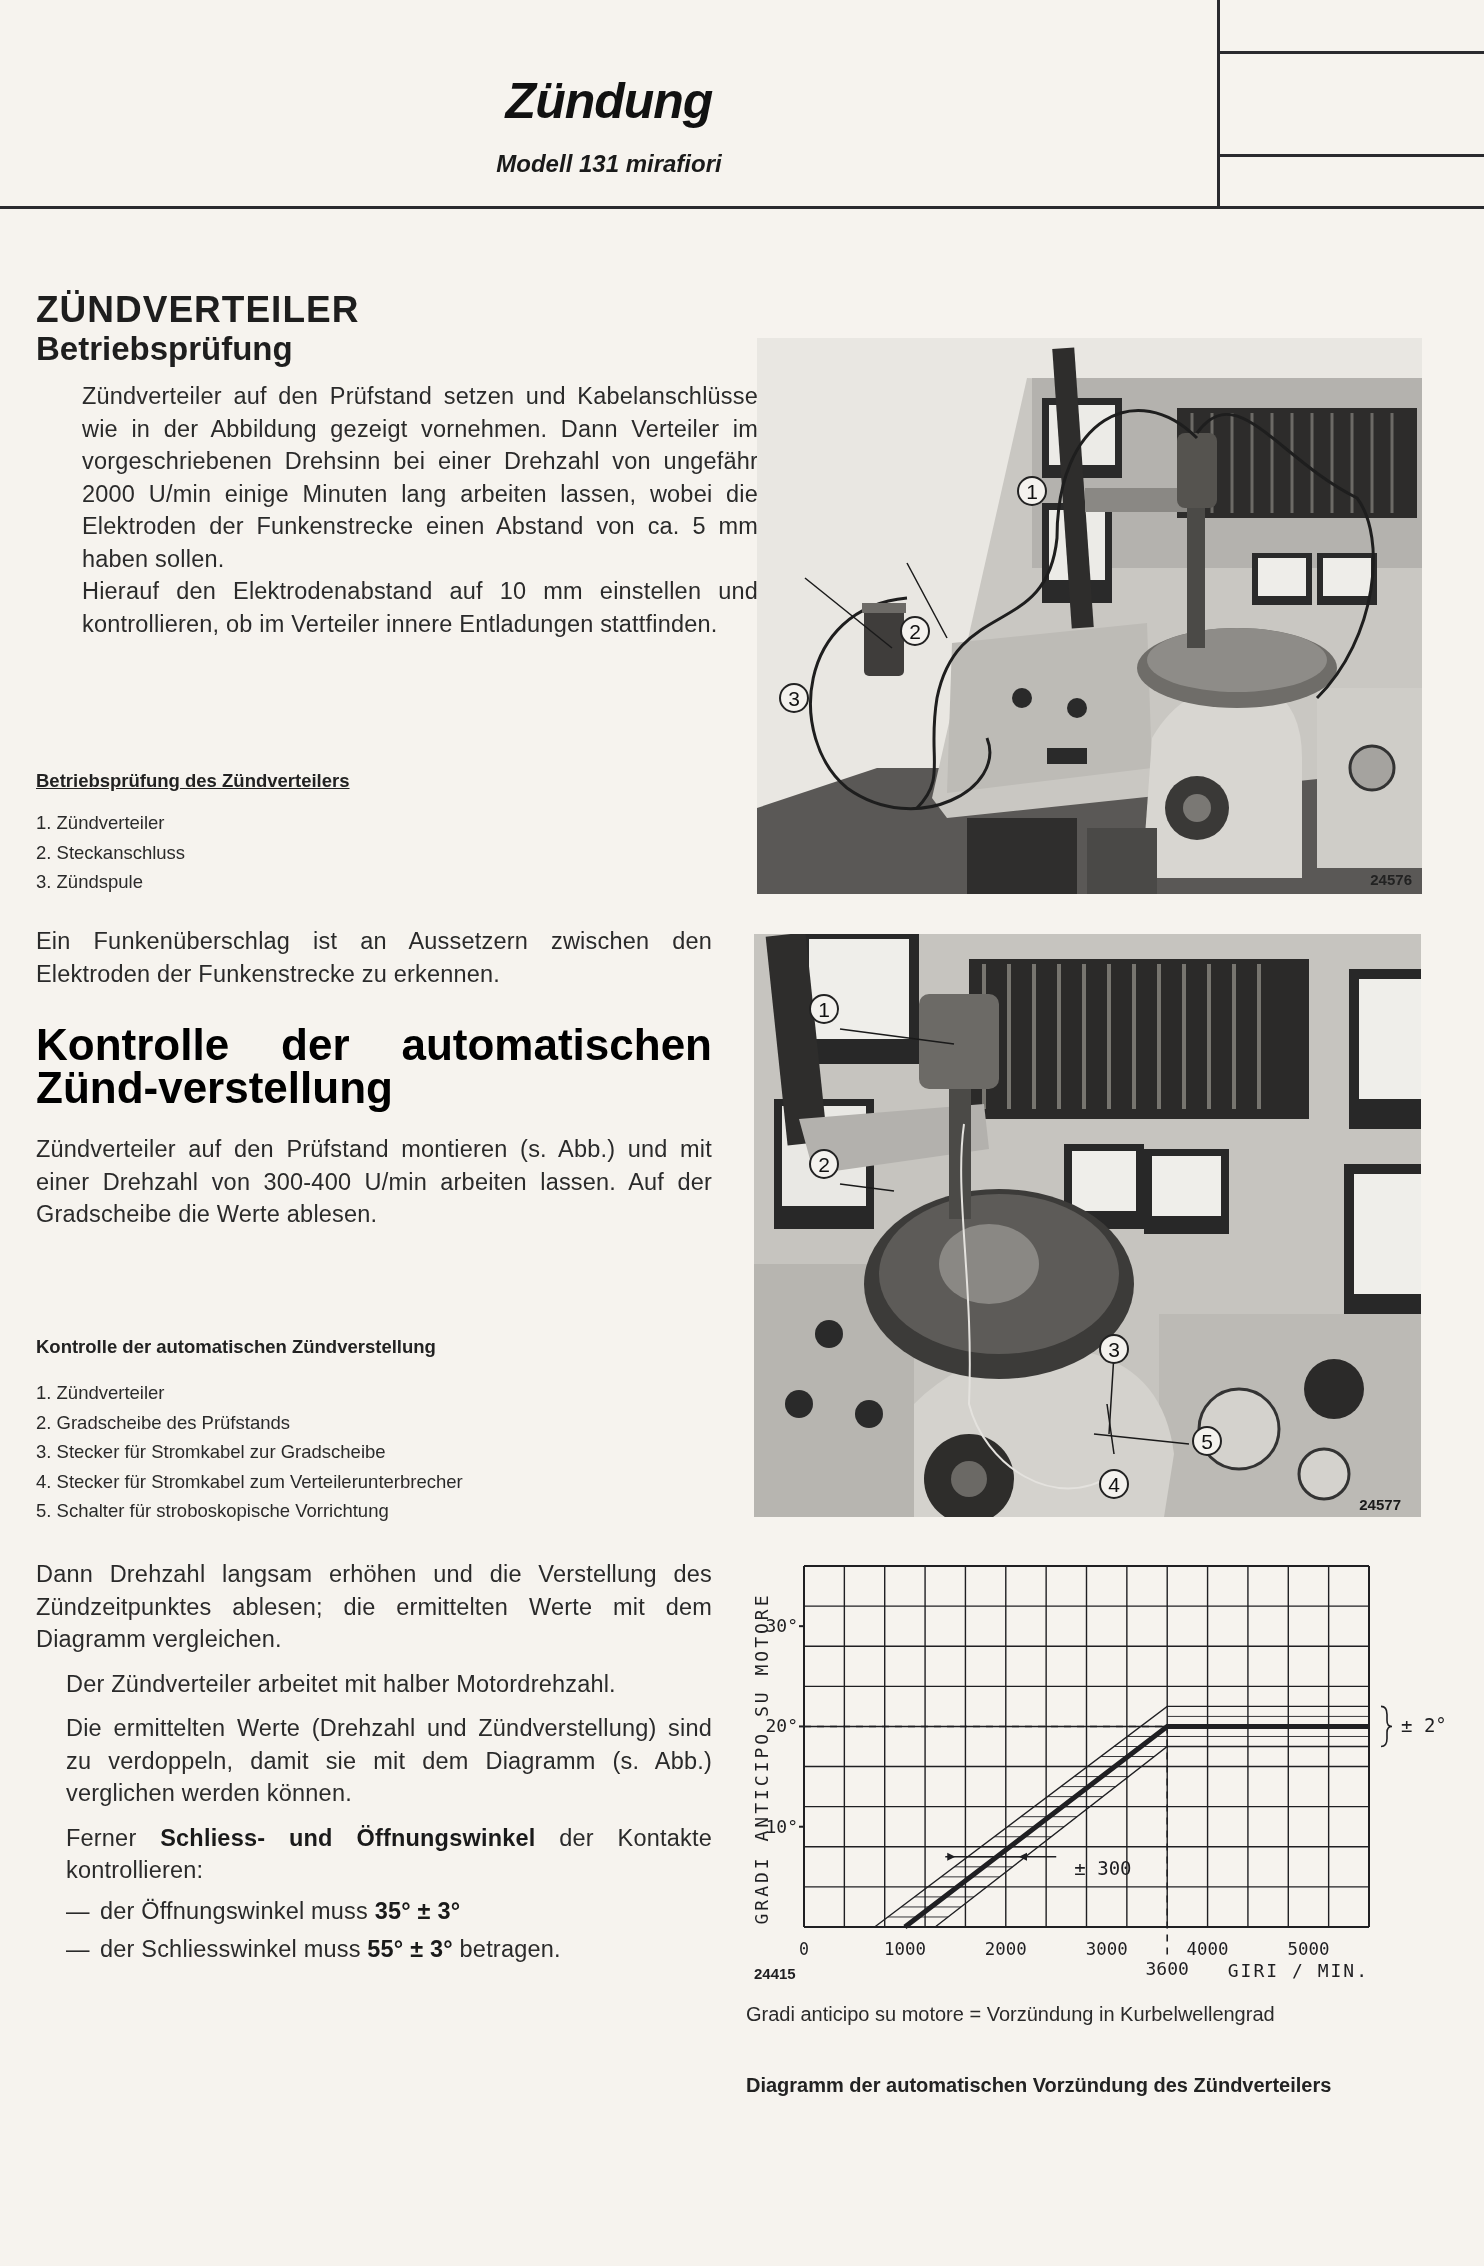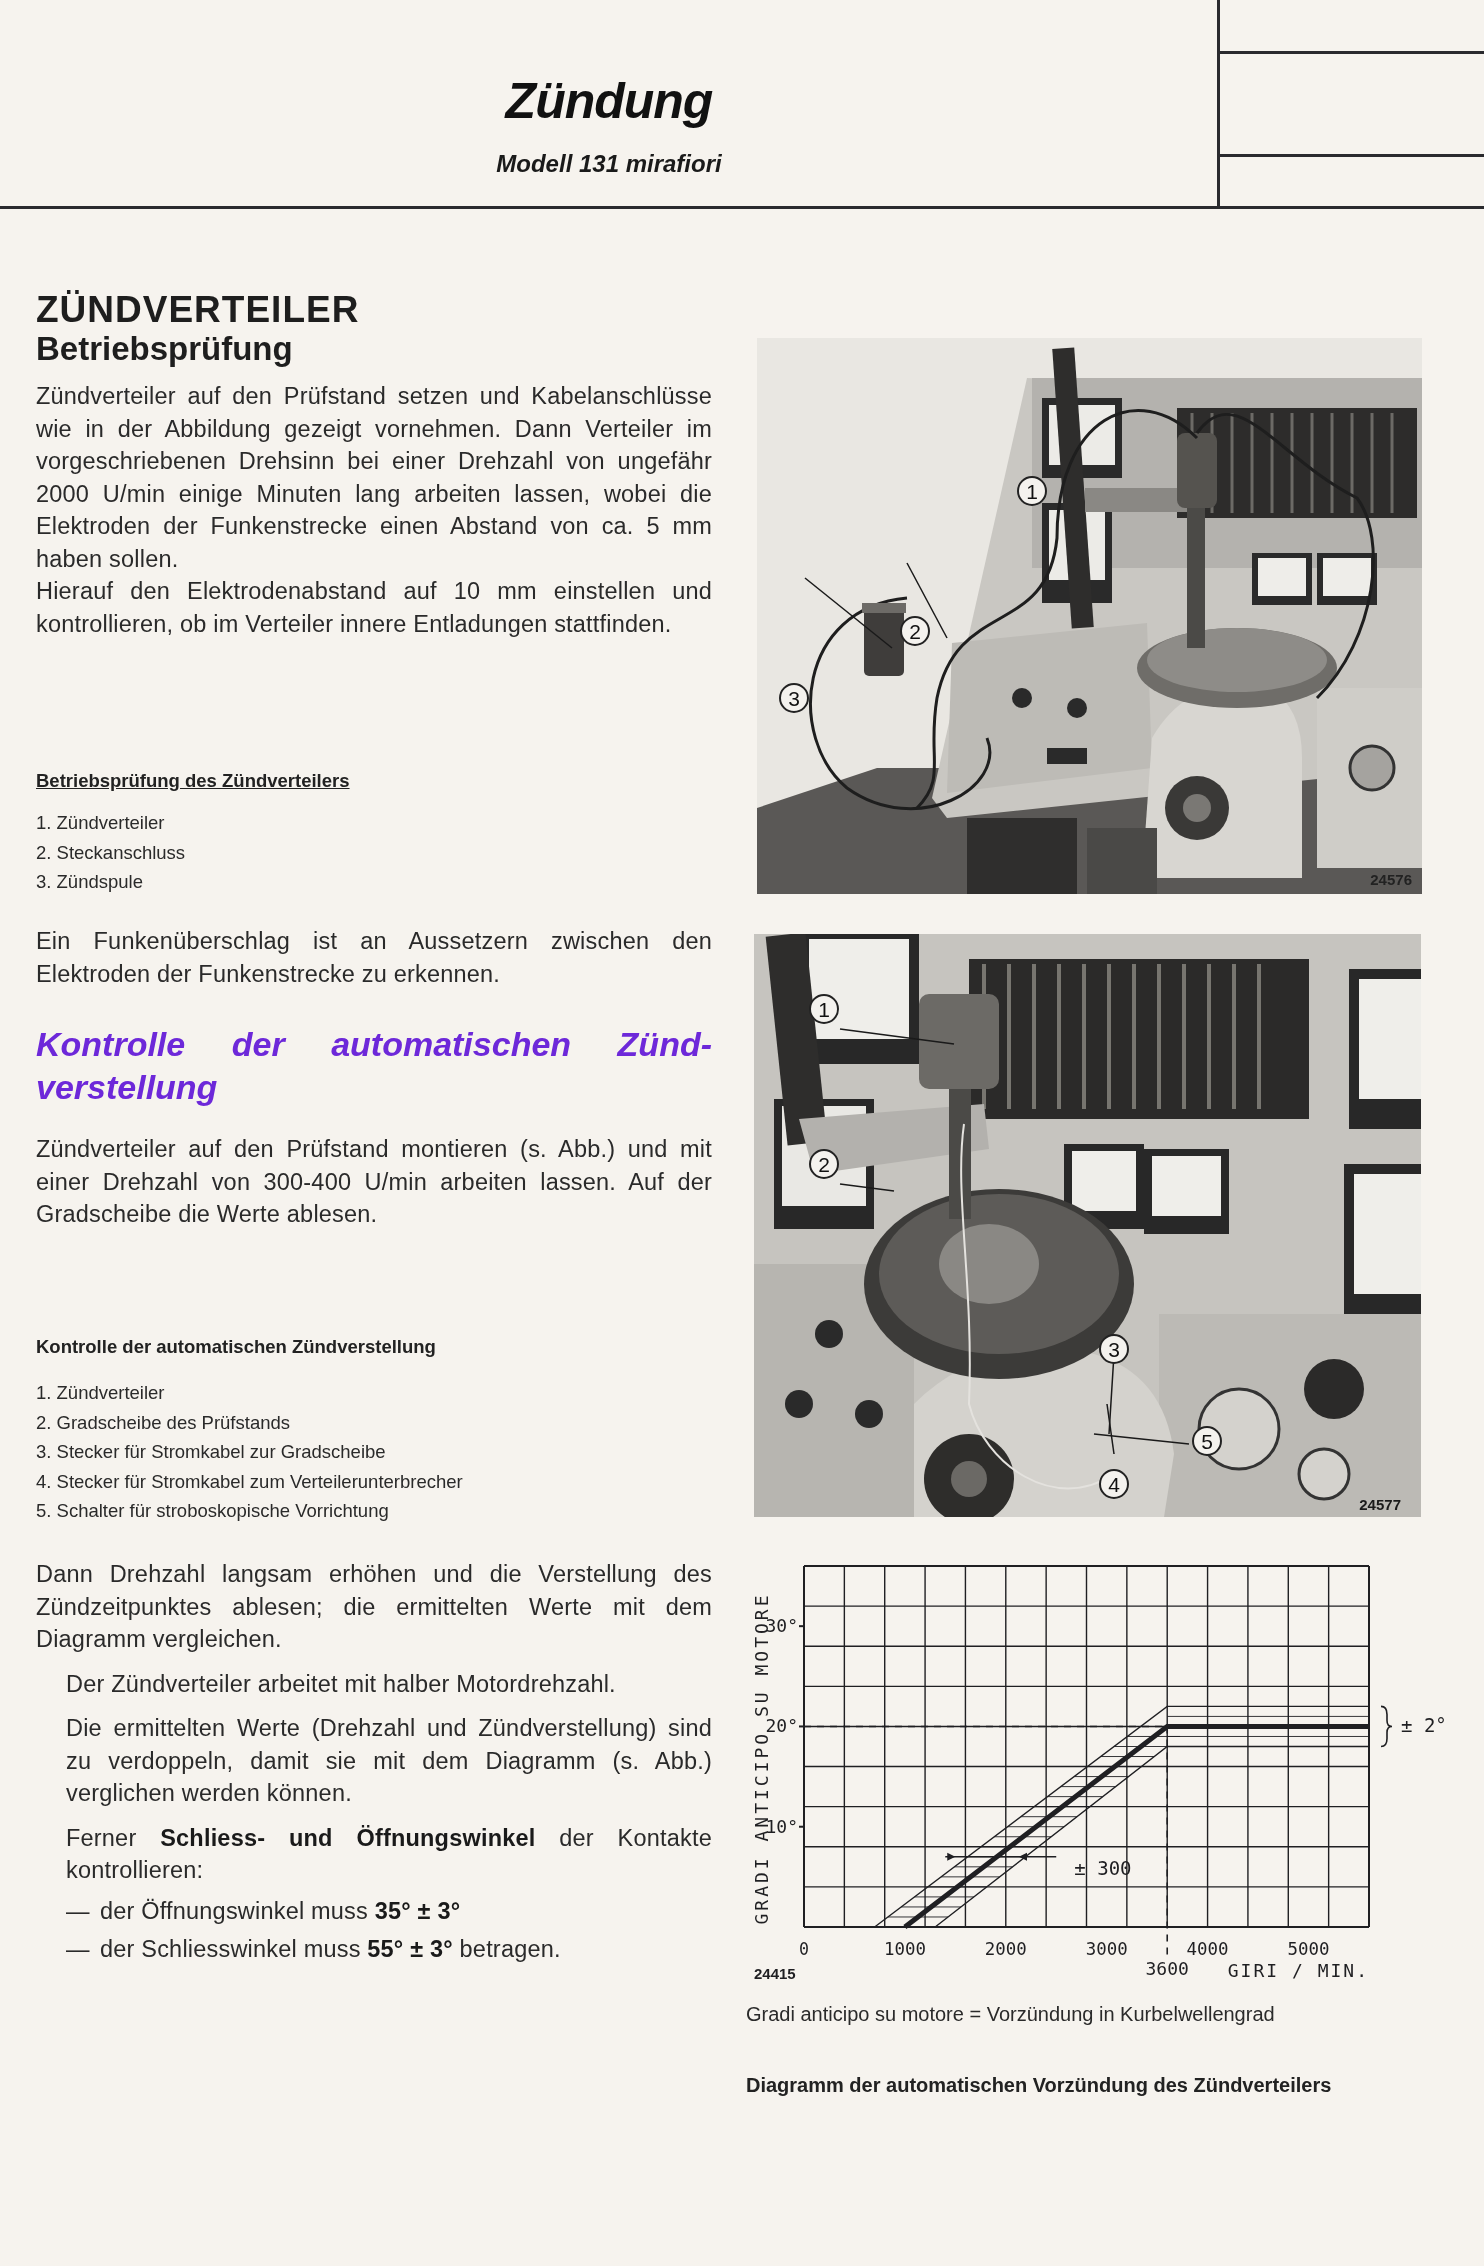--- a/index.html
+++ b/index.html
@@ -20,21 +20,21 @@
     font-size: 50px; font-weight: bold; font-style: italic; letter-spacing: -1px;
     color: #111;
   }
   .subtitle {
     left: 0; width: 1218px; top: 150px; text-align: center;
     font-size: 24px; font-weight: bold; font-style: italic; color: #1a1a1a;
   }
 
   .h1 { left: 36px; top: 276px; font-size: 37px; font-weight: bold; letter-spacing: 1px; color: #1e1e1e; margin-top: 13px; }
   .h2 { left: 36px; top: 330px; font-size: 33px; font-weight: bold; color: #1e1e1e; }
-  .h2b { left: 36px; top: 1023px; width: 676px; font-size: 34px; font-weight: bold; line-height: 43px; color: #6d28d9; text-align: justify; text-align-last: left; font-style: italic; }
+  .h2b { left: 36px; top: 1023px; width: 676px; font-size: 44px; font-weight: bold; line-height: 43px; color: #000000; text-align: justify; text-align-last: left; }
 
   .para {
     left: 36px; width: 676px; font-size: 23.5px; line-height: 32.5px;
     text-align: justify; color: #2a2a2a; letter-spacing: 0.2px;
   }
   .para p { margin: 0; }
   .para p + p { margin-top: 0; }
   .para2 p + p { margin-top: 12px; margin-left: 30px; }
 
   .caption-title { left: 36px; font-size: 18.5px; font-weight: bold; color: #222; }
@@ -70,21 +70,21 @@
 <div class="rule-h" style="left:1218px; top:51px; width:266px;"></div>
 <div class="rule-h" style="left:1218px; top:154px; width:266px;"></div>
 <div class="rule-h" style="left:0; top:206px; width:1484px;"></div>
 
 <div class="abs title">Zündung</div>
 <div class="abs subtitle">Modell 131 mirafiori</div>
 
 <div class="abs h1">ZÜNDVERTEILER</div>
 <div class="abs h2">Betriebsprüfung</div>
 
-<div class="abs para" style="top:380px;">
+<div class="abs para" style="top:380px;margin-left:46px;">
   <p>Zündverteiler auf den Prüfstand setzen und Kabelanschlüsse wie in der Abbildung gezeigt vornehmen. Dann Verteiler im vorgeschriebenen Drehsinn bei einer Drehzahl von ungefähr 2000 U/min einige Minuten lang arbeiten lassen, wobei die Elektroden der Funkenstrecke einen Abstand von ca. 5 mm haben sollen.</p>
   <p>Hierauf den Elektrodenabstand auf 10 mm einstellen und kontrollieren, ob im Verteiler innere Entladungen stattfinden.</p>
 </div>
 
 <div class="abs caption-title" style="top:770px;text-decoration:underline;">Betriebsprüfung des Zündverteilers</div>
 <ul class="abs caption-list" style="top:808px;">
   <li>1. Zündverteiler</li>
   <li>2. Steckanschluss</li>
   <li>3. Zündspule</li>
 </ul>

